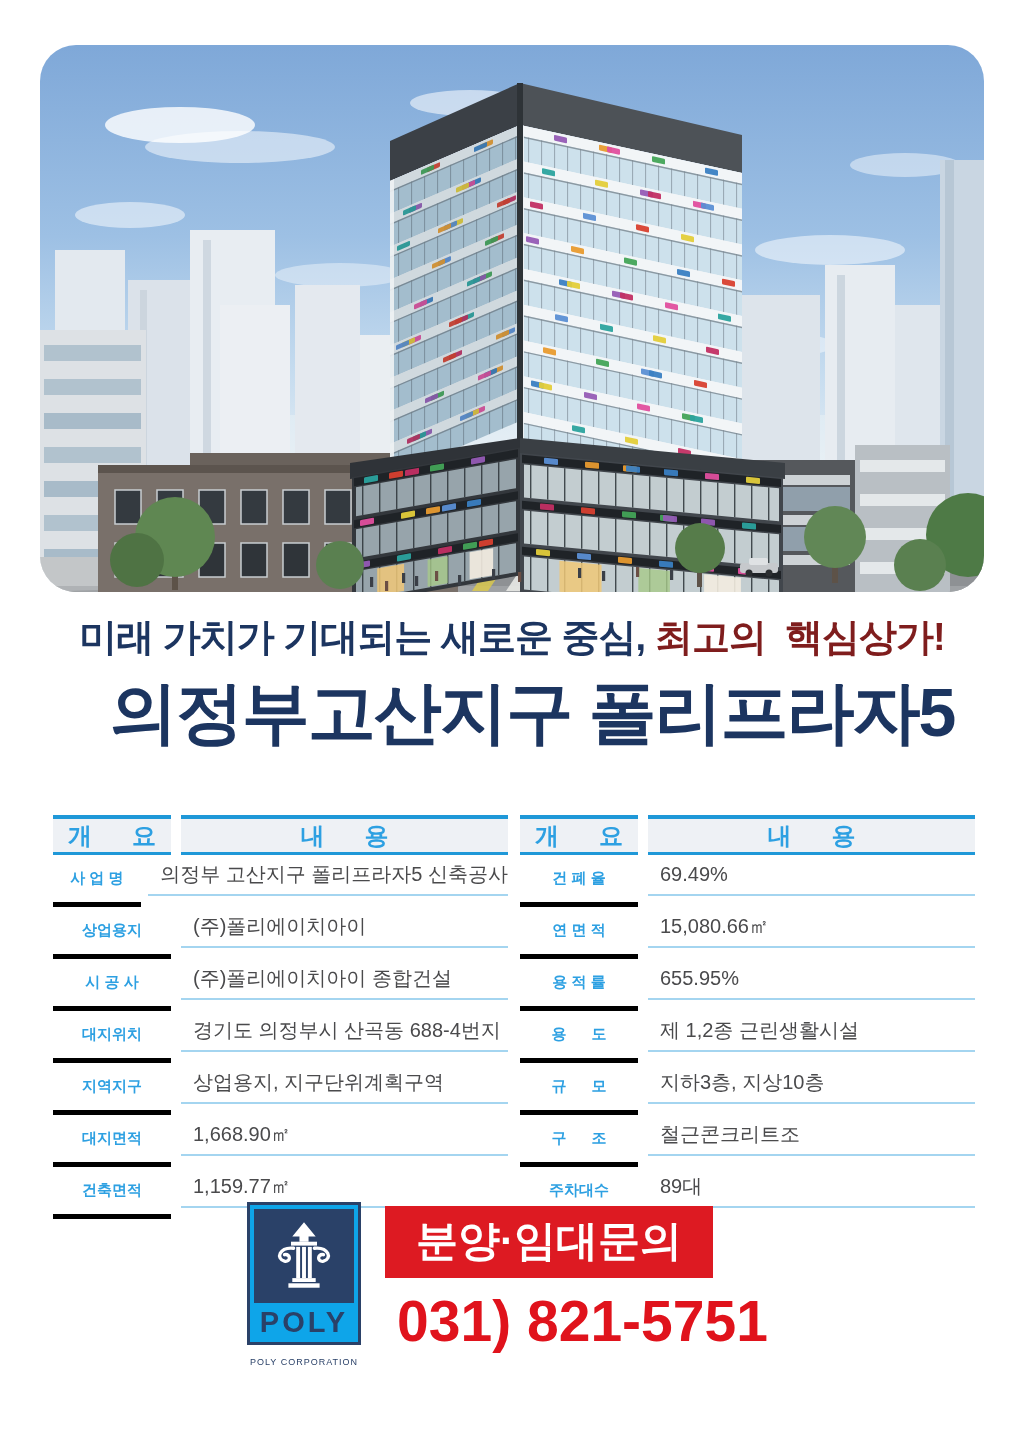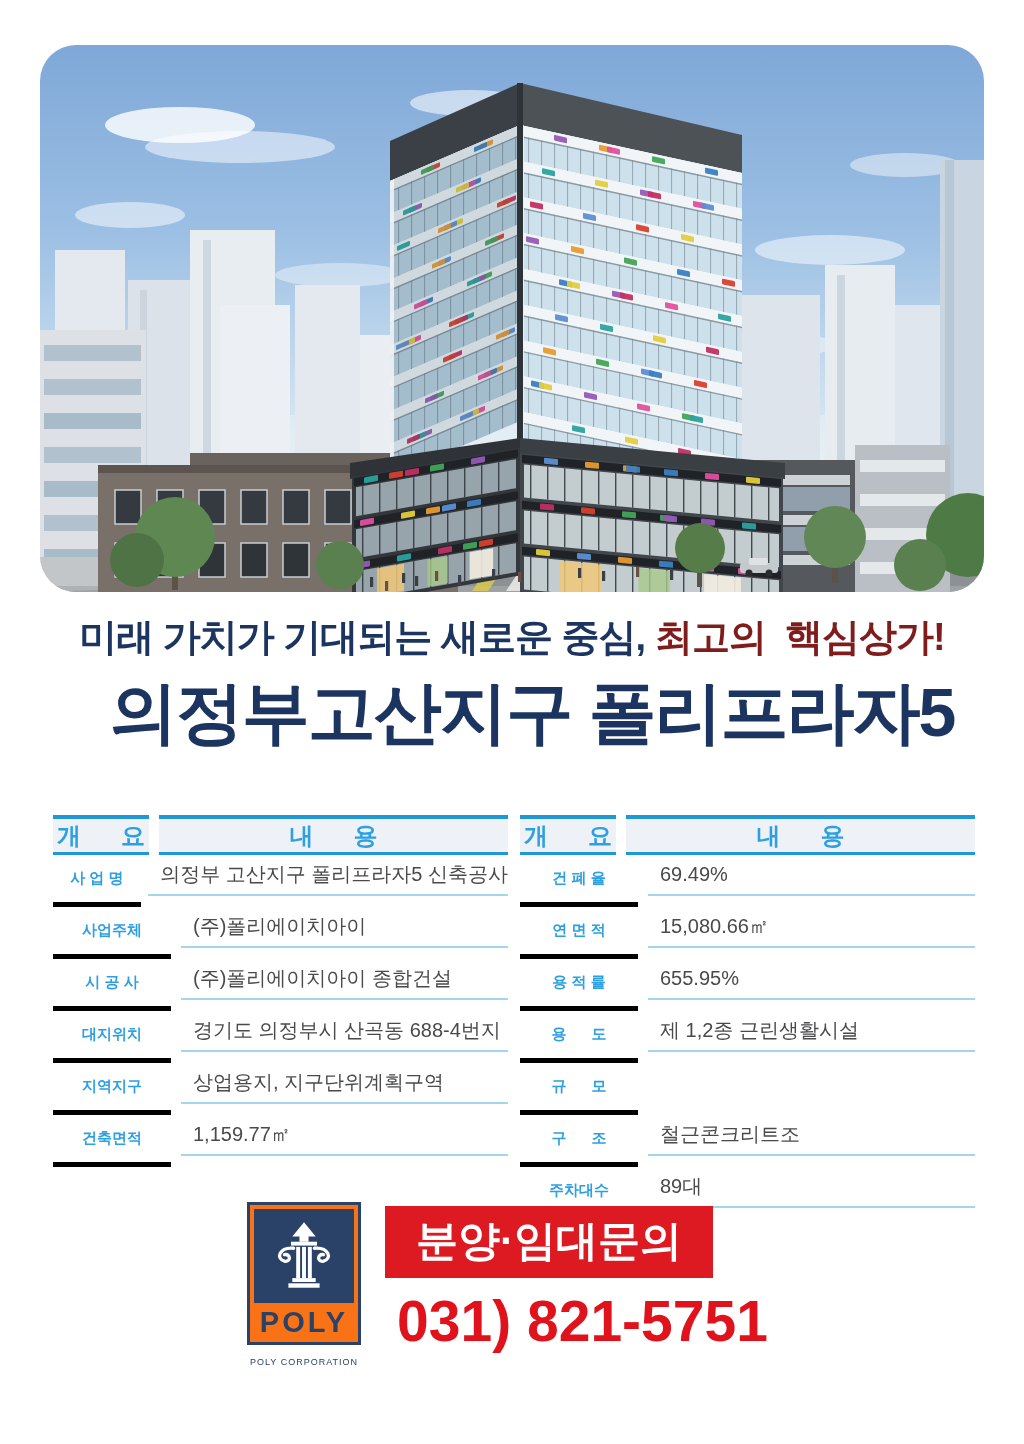--- a/index.html
+++ b/index.html
@@ -32,36 +32,36 @@
   
   .tables { position:absolute; left:53px; top:815px; width:922px; display:flex; gap:12px; }
   .tbl { width:455px; }
   .trow { display:flex; align-items:stretch; }
   .gut { width:10px; }
   .h-cell {
     background:#eef1f5; border-top:4px solid #1f98d8; border-bottom:3px solid #1f98d8;
     color:#2da0e2; font-weight:bold; font-size:24px; height:40px; line-height:33px;
     text-align:center; white-space:pre;
   }
-  .h-lbl { width:96px; }
+  .h-lbl { width:118px; }
   .h-val { flex:1; }
   .r-lbl {
     width:118px; height:52px; display:flex; align-items:center; justify-content:center;
     color:#2da0e2; font-weight:bold; font-size:15px; white-space:pre;
     border-bottom:5px solid #000000;
   }
   .r-val {
     flex:1; height:41px; display:flex; align-items:center;
     color:#4a4a4c; font-size:20px; padding-left:12px; white-space:pre;
     border-bottom:2px solid #a4d5f0;
   }
 
   
   .logo { position:absolute; left:247px; top:1202px; width:114px; }
-  .logo-frame { border:3px solid #2a4168; padding:4px 4px 2px 4px; background:#f97316; }
+  .logo-frame { border:3px solid #2a4168; padding:4px 4px 2px 4px; background:#0ea5e9; }
   .logo-mark { background:#2a4168; height:94px; display:flex; align-items:center; justify-content:center; }
   .logo-word { color:#2a4168; font-weight:bold; font-size:29px; text-align:center; letter-spacing:3px; padding:3px 0 1px 0; }
   .logo-cap { color:#2a4168; font-size:9px; letter-spacing:1px; text-align:center; margin-top:12px; white-space:nowrap; }
 
   .banner {
     position:absolute; left:385px; top:1206px; width:328px; height:72px;
     background:#dd1a22; color:#ffffff; font-weight:800; font-size:42px;
     text-align:center; line-height:70px; letter-spacing:0px; white-space:pre;
   }
   .phone {
@@ -761,38 +761,43 @@
       <div class="h-cell h-lbl">개      요</div>
       <div class="gut"></div>
       <div class="h-cell h-val">내      용</div>
     </div>
     <div class="trow">
       <div class="r-lbl">사 업 명</div>
         <div class="gut"></div>
       <div class="r-val">의정부 고산지구 폴리프라자5 신축공사</div>
     </div>
     <div class="trow">
-      <div class="r-lbl">사업주체</div>
+      <div class="r-lbl">상업용지</div>
         <div class="gut"></div>
       <div class="r-val">(주)폴리에이치아이</div>
     </div>
     <div class="trow">
       <div class="r-lbl">시 공 사</div>
         <div class="gut"></div>
       <div class="r-val">(주)폴리에이치아이 종합건설</div>
     </div>
     <div class="trow">
       <div class="r-lbl">대지위치</div>
         <div class="gut"></div>
       <div class="r-val">경기도 의정부시 산곡동 688-4번지</div>
     </div>
     <div class="trow">
       <div class="r-lbl">지역지구</div>
         <div class="gut"></div>
       <div class="r-val">상업용지, 지구단위계획구역</div>
+    </div>
+    <div class="trow">
+      <div class="r-lbl">대지면적</div>
+        <div class="gut"></div>
+      <div class="r-val">1,668.90㎡</div>
     </div>
     <div class="trow">
       <div class="r-lbl">건축면적</div>
         <div class="gut"></div>
       <div class="r-val">1,159.77㎡</div>
     </div>
   </div>
 
   <div class="tbl">
     <div class="trow">
@@ -816,20 +821,21 @@
       <div class="r-val">655.95%</div>
     </div>
     <div class="trow">
       <div class="r-lbl">용      도</div>
         <div class="gut"></div>
       <div class="r-val">제 1,2종 근린생활시설</div>
     </div>
     <div class="trow">
       <div class="r-lbl">규      모</div>
         <div class="gut"></div>
+      <div class="r-val">지하3층, 지상10층</div>
     </div>
     <div class="trow">
       <div class="r-lbl">구      조</div>
         <div class="gut"></div>
       <div class="r-val">철근콘크리트조</div>
     </div>
     <div class="trow">
       <div class="r-lbl">주차대수</div>
         <div class="gut"></div>
       <div class="r-val">89대</div>

